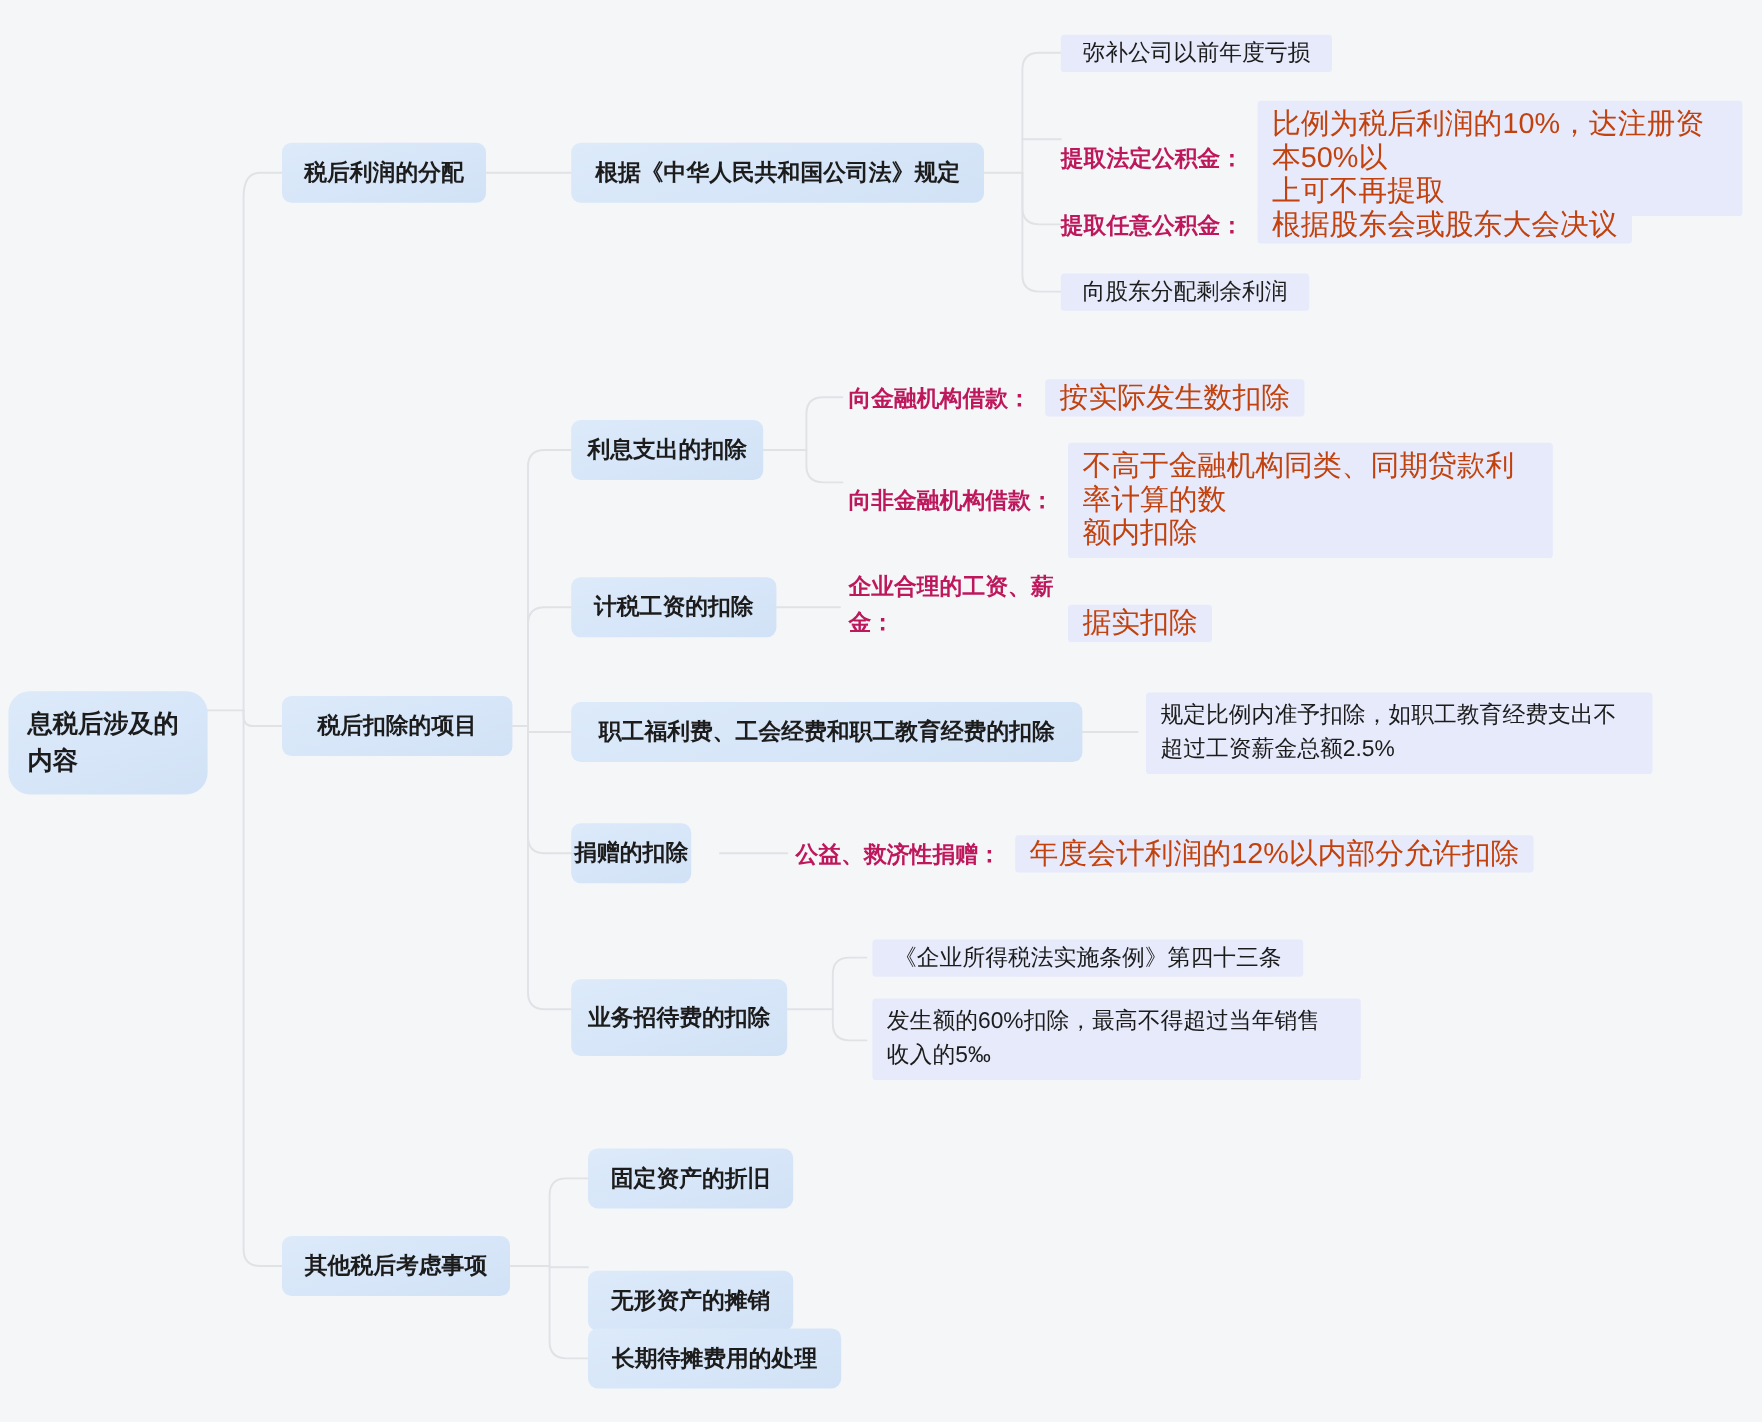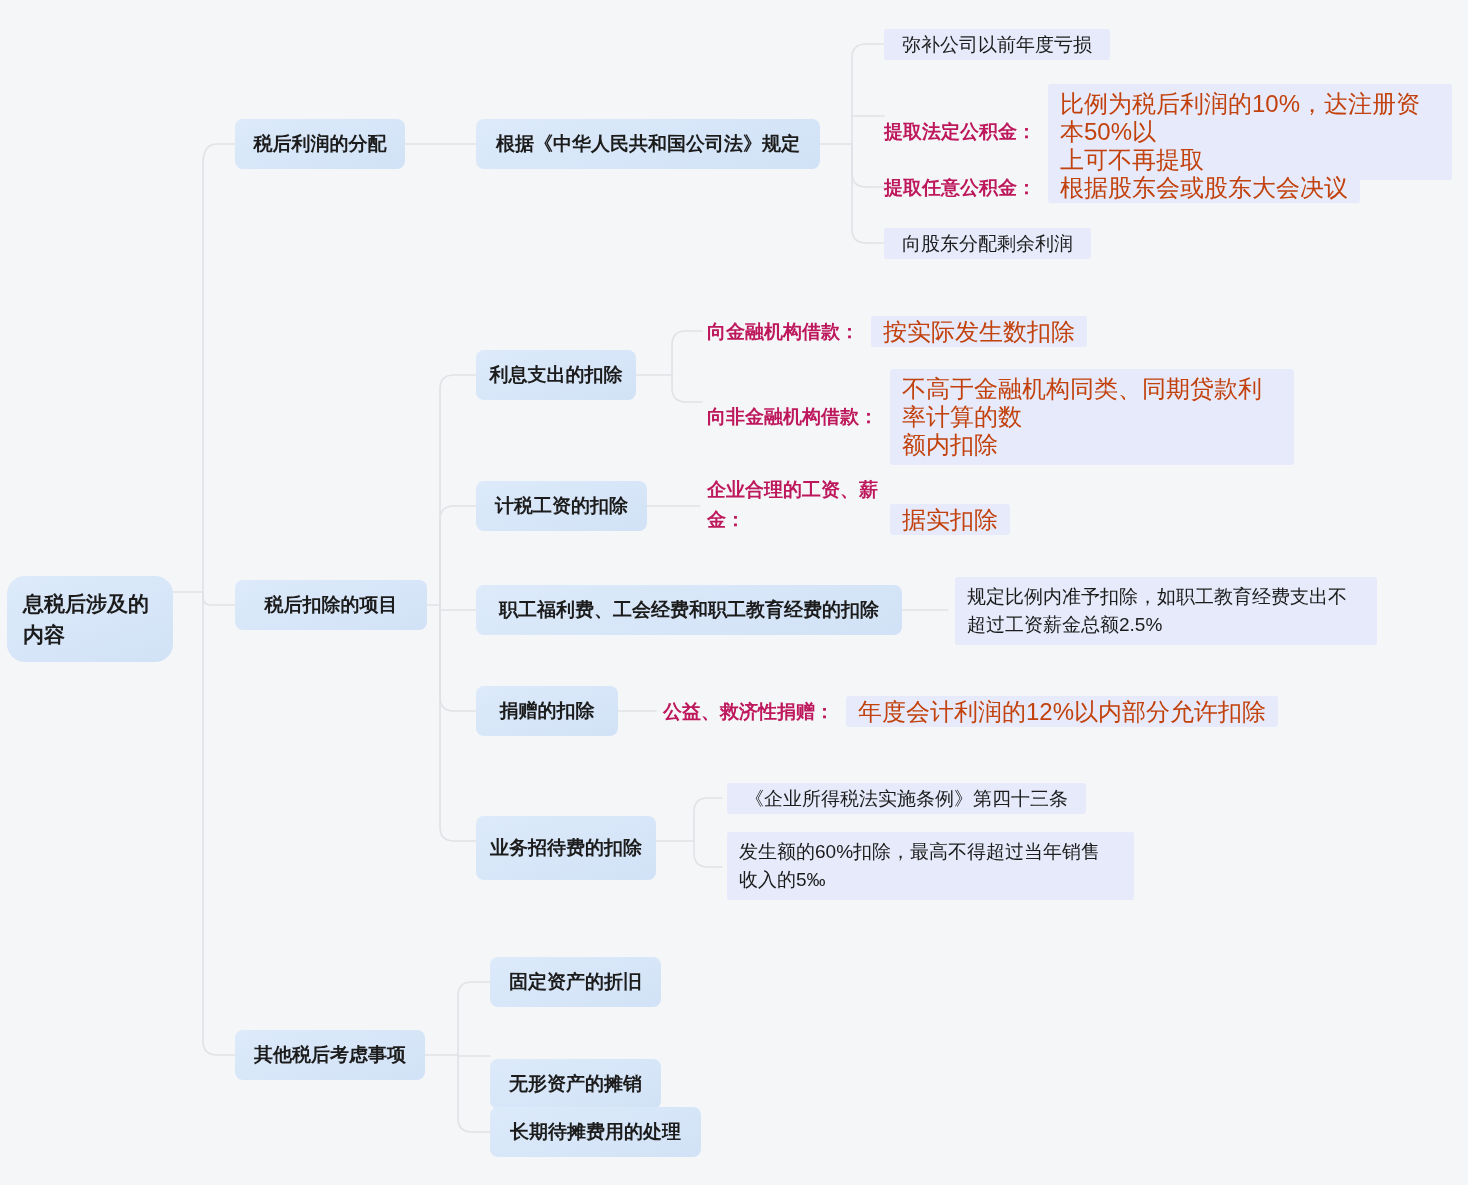--- a/index.html
+++ b/index.html
@@ -142,21 +142,21 @@
     <span class="key multi">企业合理的工资、薪
 金：</span>
     <span class="val">据实扣除</span>
   </div>
 
   <div class="node" style="left:476px;top:585px;width:426px;height:50px;">职工福利费、工会经费和职工教育经费的扣除</div>
 
   <div class="leaf multi" style="left:955px;top:577px;width:422px;">规定比例内准予扣除，如职工教育经费支出不
 超过工资薪金总额2.5%</div>
 
-  <div class="node" style="left:476px;top:686px;width:142px;height:50px;">捐赠的扣除</div>
+  <div class="node" style="left:476px;top:686px;width:100px;height:50px;">捐赠的扣除</div>
 
   <div class="pair" style="left:663px;top:696px;">
     <span class="key">公益、救济性捐赠：</span>
     <span class="val">年度会计利润的12%以内部分允许扣除</span>
   </div>
 
   <div class="node" style="left:476px;top:816px;width:180px;height:64px;">业务招待费的扣除</div>
 
   <div class="leaf" style="left:727px;top:783px;">《企业所得税法实施条例》第四十三条</div>
 

